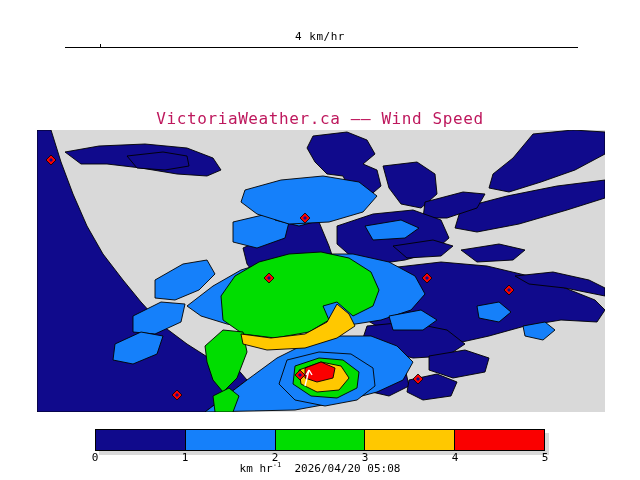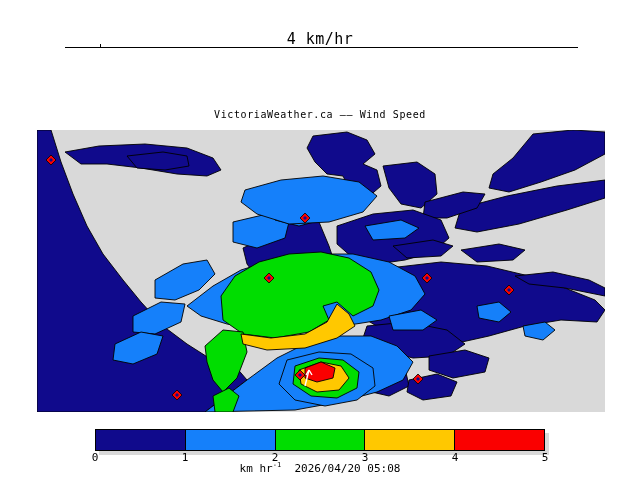--- a/index.html
+++ b/index.html
@@ -22,21 +22,21 @@
     top: 30px;
     width: 640px;
     height: 30px;
   }
   #wind-scale-label {
     position: absolute;
     left: 0;
     top: 0;
     width: 640px;
     text-align: center;
-    font-size: 15px;
+    font-size: 11px;
     color: #000000;
     letter-spacing: 0.5px;
   }
   #wind-scale-rule {
     position: absolute;
     left: 65px;
     top: 17px;
     width: 513px;
     height: 1px;
     background: #000000;
@@ -50,22 +50,22 @@
     background: #000000;
   }
 
   
   #map-title {
     position: absolute;
     left: 0;
     top: 109px;
     width: 640px;
     text-align: center;
-    font-size: 10px;
-    color: #000000;
+    font-size: 16px;
+    color: #be185d;
     letter-spacing: 0.6px;
     white-space: pre;
   }
 
   
   #map-panel {
     position: absolute;
     left: 37px;
     top: 130px;
     width: 568px;

